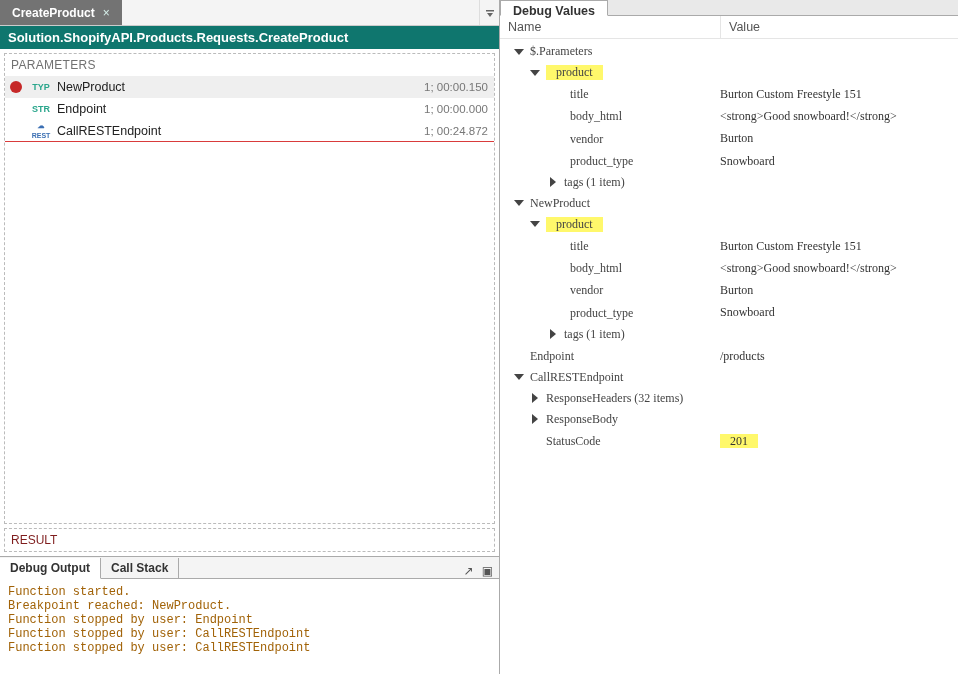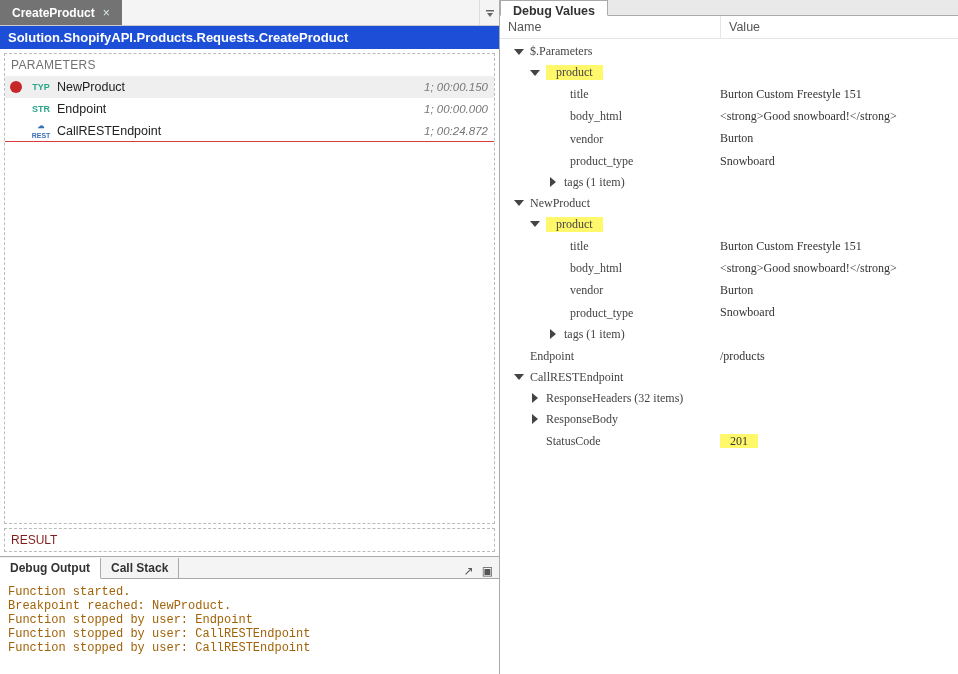--- a/index.html
+++ b/index.html
@@ -47,21 +47,21 @@
     margin-left: auto;
     width: 20px;
     display: flex;
     align-items: center;
     justify-content: center;
     color: #666;
     border-left: 1px solid #ddd;
     cursor: pointer;
   }
   .breadcrumb {
-    background: #1d4ed8;
+    background: #0f766e;
     color: #fff;
     padding: 4px 8px;
     font-size: 13px;
     font-weight: 600;
   }
   .params-box {
     border: 1px dashed #bbb;
     margin: 4px;
     flex: 1;
     display: flex;
@@ -84,21 +84,21 @@
     font-size: 12.5px;
   }
   .p-row.active { background: #efefef; }
   .p-row.redline { border-bottom: 1px solid #d93b3b; }
   .bp-col { width: 22px; display:flex; align-items:center; justify-content:center; }
   .bp-dot {
     width: 12px; height: 12px; border-radius: 50%; background:#c62828;
   }
   .icon-col { width: 28px; color:#2aa68c; font-size:9px; font-weight:700; text-align:center;}
   .name-col { flex:1; color:#222; padding-left:2px; }
-  .time-col { color:#777; font-style: italic; font-size:11.5px; }
+  .time-col { color:#777; font-size:11.5px; }
   .rest-icon {
     display:inline-block;
     font-size:7px;
     color:#3b6fb3;
     font-weight:700;
     text-align:center;
     line-height:10px;
   }
   .result-box {
     border: 1px dashed #bbb;

